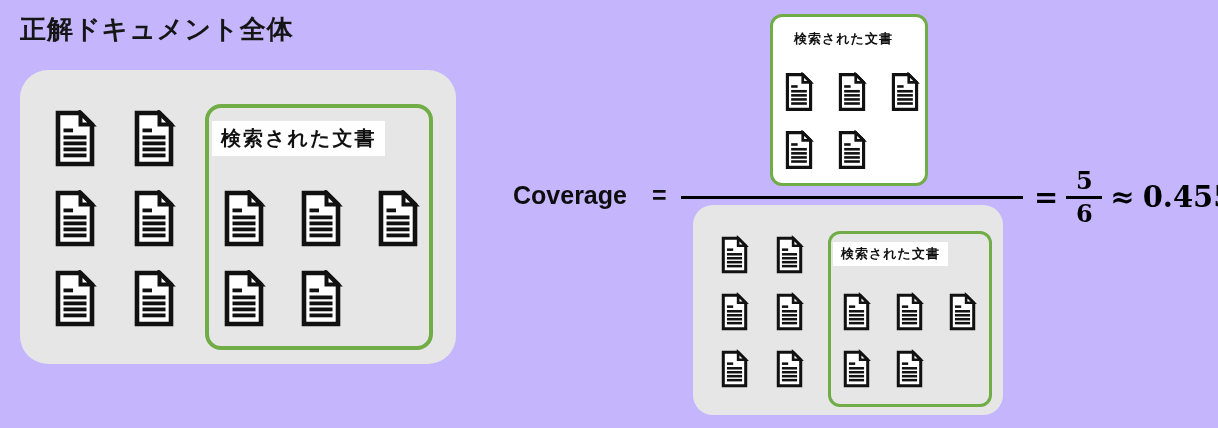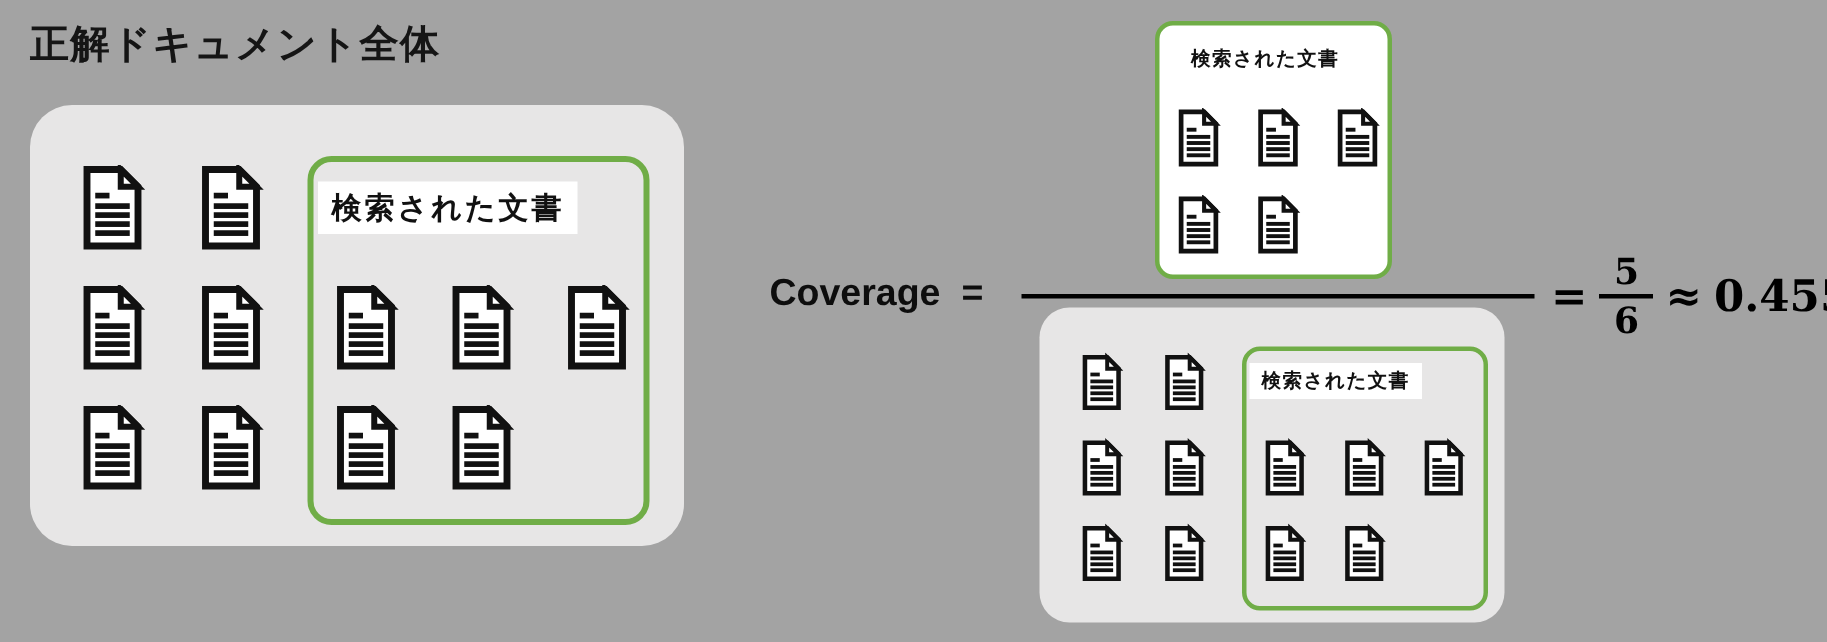--- a/index.html
+++ b/index.html
@@ -2,21 +2,21 @@
 <html style="--accent-green: #70AD47; --panel-gray: #E7E6E6; --ink-black: #111111;"><head>
 <meta charset="utf-8">
 <style>
   :root{
     --accent-green:#70AD47;
     --panel-gray:#E7E6E6;
     --ink-black:#111111;
   }
   html,body{margin:0;padding:0;background:#ffffff;}
   .canvas{
-    position:relative;width:1218px;height:428px;overflow:hidden;background:#a3a3a3;
+    position:relative;width:1218px;height:428px;overflow:hidden;background:#c4b5fd;
     font-family:"Liberation Sans",sans-serif;color:var(--ink-black);
   }
   .abs{position:absolute;}
 
   
   .title{
     left:20px;top:12px;font-size:26px;font-weight:bold;letter-spacing:1px;color:#151515;
   }
 
   
@@ -49,21 +49,21 @@
   .docs-num{left:784px;top:72px;grid-template-columns:repeat(3,30px);column-gap:23px;row-gap:18px;}
   .docs-num .doc{width:30px;height:40px;}
 
   .docs-denom-outside{left:720px;top:235px;grid-template-columns:repeat(2,29px);column-gap:26px;row-gap:17px;}
   .docs-denom-outside .doc{width:29px;height:40px;}
   .docs-denom-retrieved{left:842px;top:292px;grid-template-columns:repeat(3,29px);column-gap:24px;row-gap:17px;}
   .docs-denom-retrieved .doc{width:29px;height:40px;}
 
   
   .coverage-lhs{
-    left:513px;top:181px;display:flex;align-items:flex-end;gap:14px;
+    left:513px;top:181px;display:flex;align-items:flex-end;gap:25px;
     font-size:25px;font-weight:bold;color:#0d0d0d;
   }
   .divider{left:681px;top:196px;width:342px;height:3px;background:#000;}
 
   .result{
     left:1034px;top:164px;height:66px;display:flex;align-items:center;gap:8px;
     font-family:"DejaVu Serif",serif;font-weight:bold;font-size:29px;color:#000;
   }
   .frac{display:inline-flex;flex-direction:column;align-items:center;line-height:1;}
   .frac .num,.frac .den{font-size:24px;line-height:1.05;}

